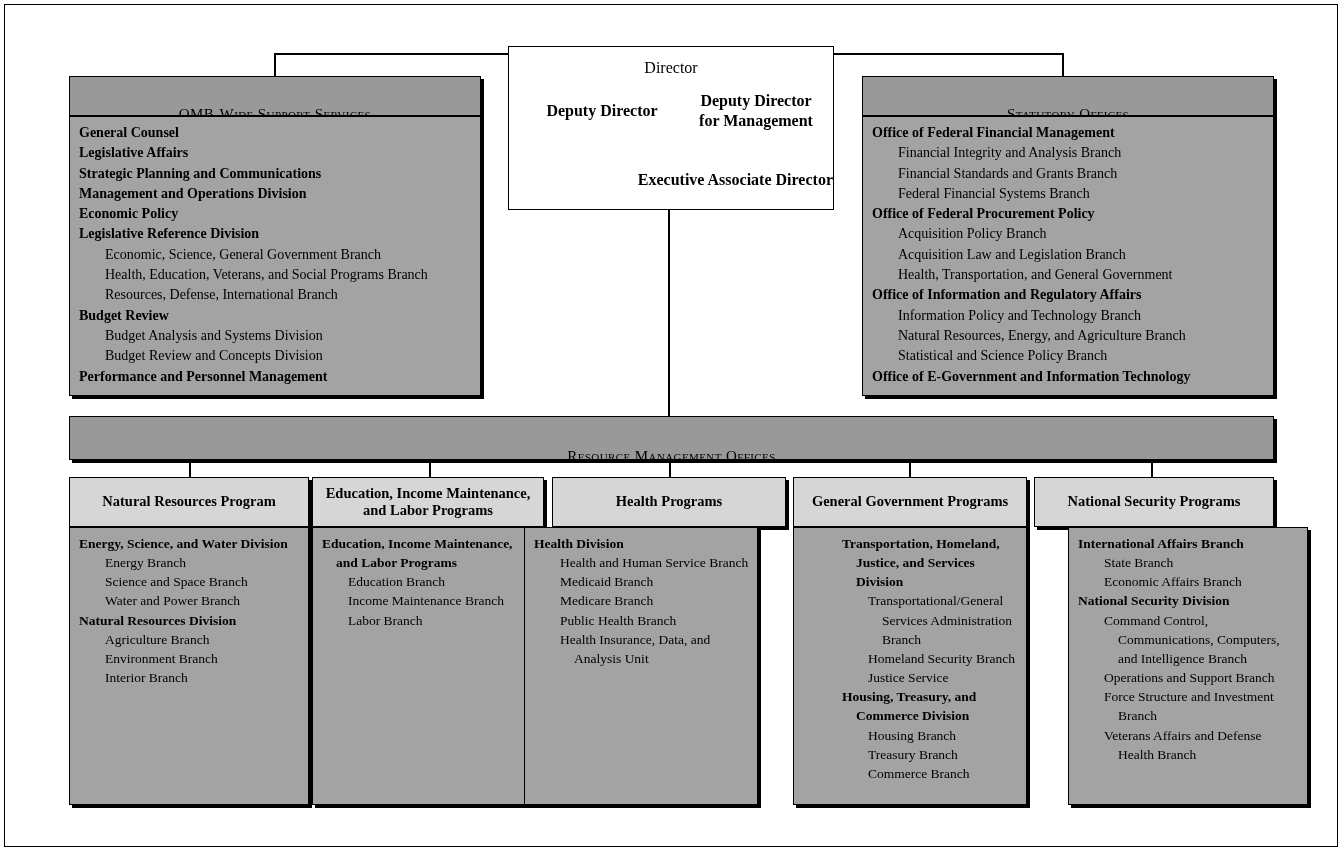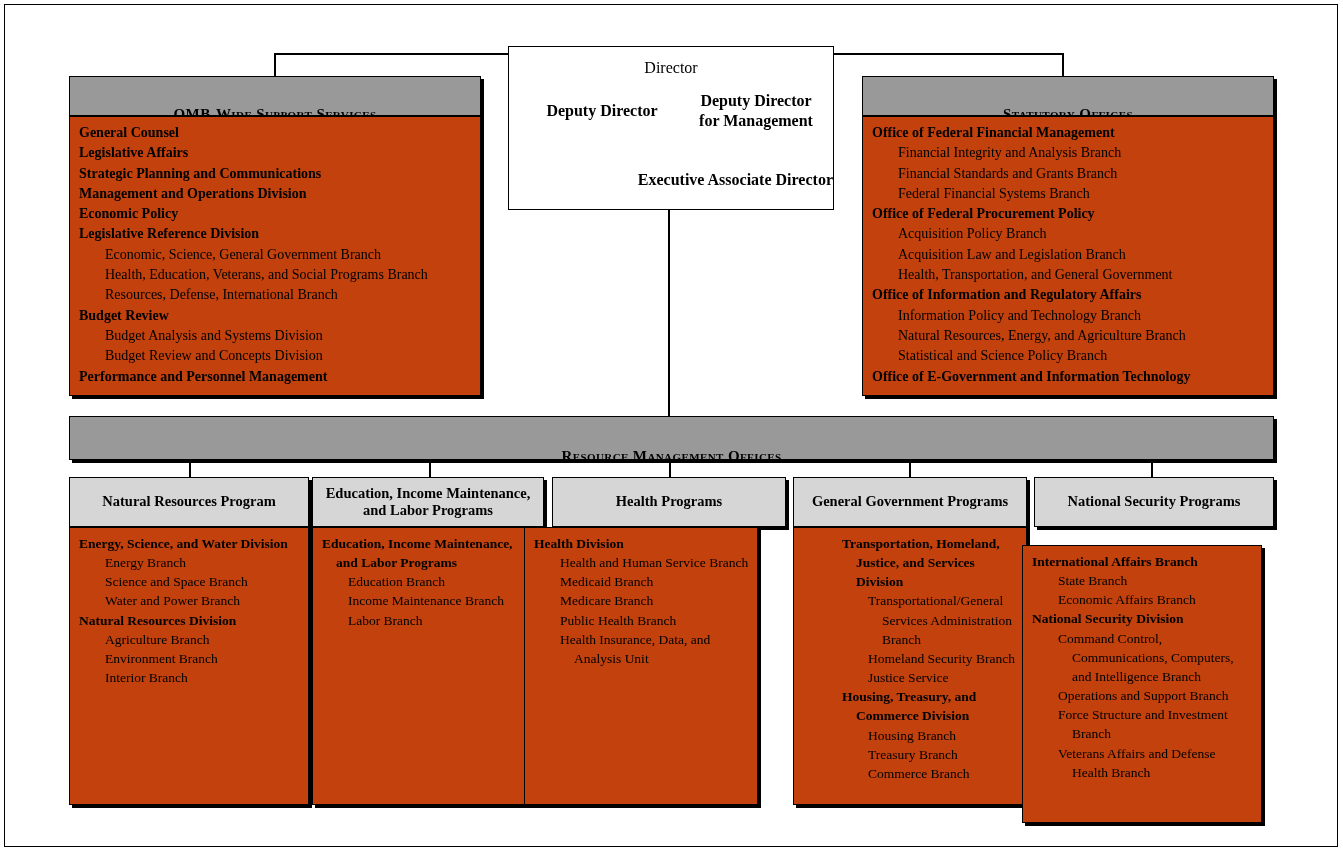--- a/index.html
+++ b/index.html
@@ -5,28 +5,28 @@
   html,body{margin:0;padding:0;background:#ffffff;}
   body{font-family:"Liberation Serif", serif;color:#000;}
   #page{position:relative;width:1343px;height:852px;background:#fff;overflow:hidden;}
 
   
   .outer-frame{position:absolute;left:4px;top:4px;width:1334px;height:843px;border:1.5px solid #000;box-sizing:border-box;}
   .shadow{box-shadow:3px 3px 0 0 #000;}
 
   .gray-header{position:absolute;box-sizing:border-box;background:#999999;border:1.5px solid #000;
     display:flex;align-items:center;justify-content:center;}
-  .gray-header .ttl{font-variant:small-caps;font-weight:bold;font-size:15px;letter-spacing:.4px;margin-top:36px;}
+  .gray-header .ttl{font-variant:small-caps;font-weight:normal;font-size:15px;letter-spacing:.4px;margin-top:36px;}
 
   .lite-header{position:absolute;box-sizing:border-box;background:#d6d6d6;border:1.5px solid #000;
     display:flex;align-items:center;justify-content:center;text-align:center;line-height:1.2;}
   .lite-header .ttl{font-weight:bold;font-size:14.5px;padding:0 6px;}
 
   
-  .listbox{position:absolute;box-sizing:border-box;border:1.5px solid #000;background:#c2410c;padding:6px 8px 6px 9px;}
+  .listbox{position:absolute;box-sizing:border-box;border:1.5px solid #000;background:#a3a3a3;padding:6px 8px 6px 9px;}
   .li{font-size:14px;line-height:1.45;white-space:normal;}
   .lvl0{font-weight:bold;}
   .lvl1{font-weight:normal;padding-left:26px;text-indent:0;}
   .hang{padding-left:40px;text-indent:-14px;}
   .bhang{font-weight:bold;padding-left:14px;text-indent:-14px;}
 
   .col .li{font-size:13.5px;line-height:1.42;}
 
   
   #director-box{position:absolute;left:508px;top:46px;width:326px;height:164px;border:1.5px solid #000;background:#fff;box-sizing:border-box;}
@@ -168,21 +168,21 @@
       <div class="li lvl1 hang">Housing Branch</div>
       <div class="li lvl1 hang">Treasury Branch</div>
       <div class="li lvl1 hang">Commerce Branch</div>
     </div>
 
   <div class="lite-header shadow" style="left:1034px;top:477px;width:240px;height:50px;">
     <div class="ttl" id="colh4">
         <div>National Security Programs</div>
       </div>
   </div>
-  <div class="listbox shadow col" id="col4" style="left:1022px;top:527px;width:240px;height:278px;margin-top:18px;">
+  <div class="listbox shadow col" id="col4" style="left:1068px;top:527px;width:240px;height:278px;">
       <div class="li lvl0 bhang">International Affairs Branch</div>
       <div class="li lvl1 hang">State Branch</div>
       <div class="li lvl1 hang">Economic Affairs Branch</div>
       <div class="li lvl0 bhang">National Security Division</div>
       <div class="li lvl1 hang">Command Control, Communications, Computers, and Intelligence Branch</div>
       <div class="li lvl1 hang">Operations and Support Branch</div>
       <div class="li lvl1 hang">Force Structure and Investment Branch</div>
       <div class="li lvl1 hang">Veterans Affairs and Defense Health Branch</div>
     </div>
 

